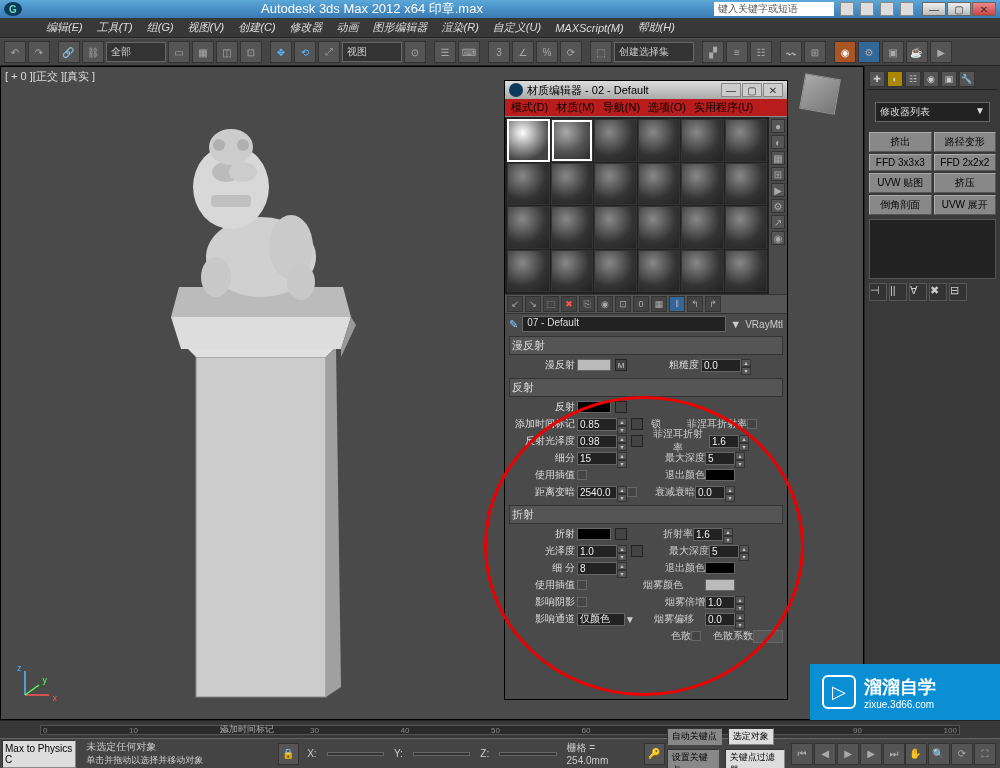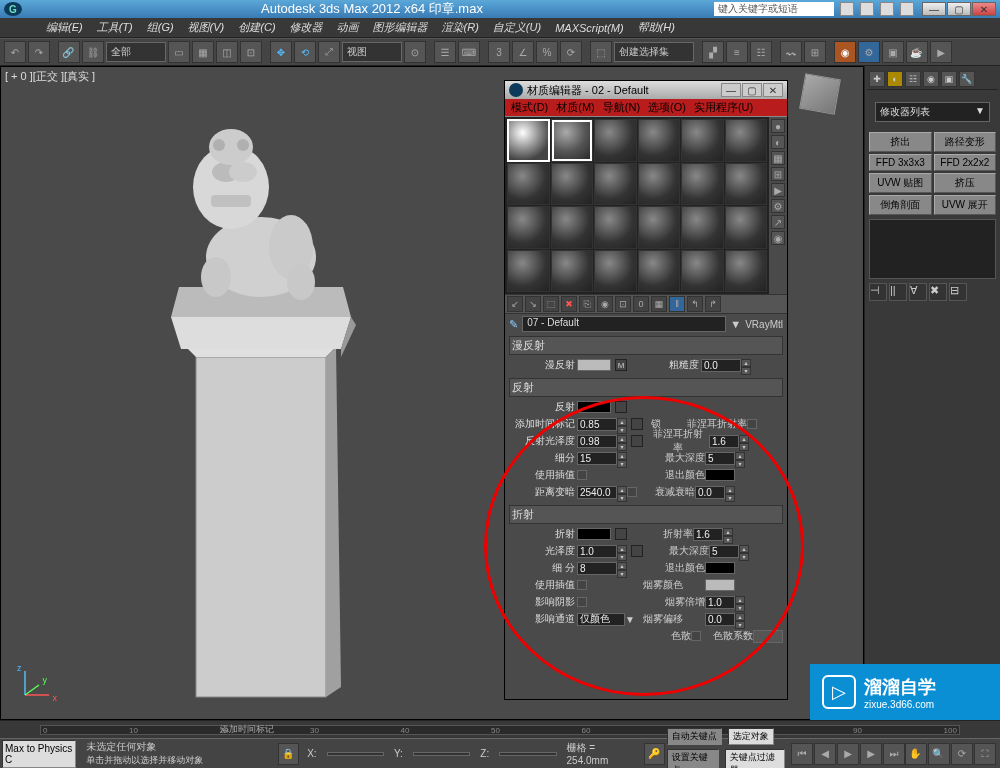--- a/index.html
+++ b/index.html
@@ -481,21 +481,21 @@
       <div class="spin-arrows">
           <div>▴</div>
           <div>▾</div>
         </div>
     </div>
     <div class="param-row">
       <div class="param-label">影响通道</div>
       <div class="spinner" style="width:48px">仅颜色</div>
       <span>▼</span>
       <div style="width:8px"></div>
-      <span style="width:62px; text-align:left">烟雾偏移</span>
+      <span style="width:62px; text-align:center">烟雾偏移</span>
       <div class="spinner" style="width:30px">0.0</div>
       <div class="spin-arrows">
           <div>▴</div>
           <div>▾</div>
         </div>
     </div>
     <div class="param-row">
       <div style="flex:1"></div>
       <span>色散</span>
       <div class="param-cb"></div>

